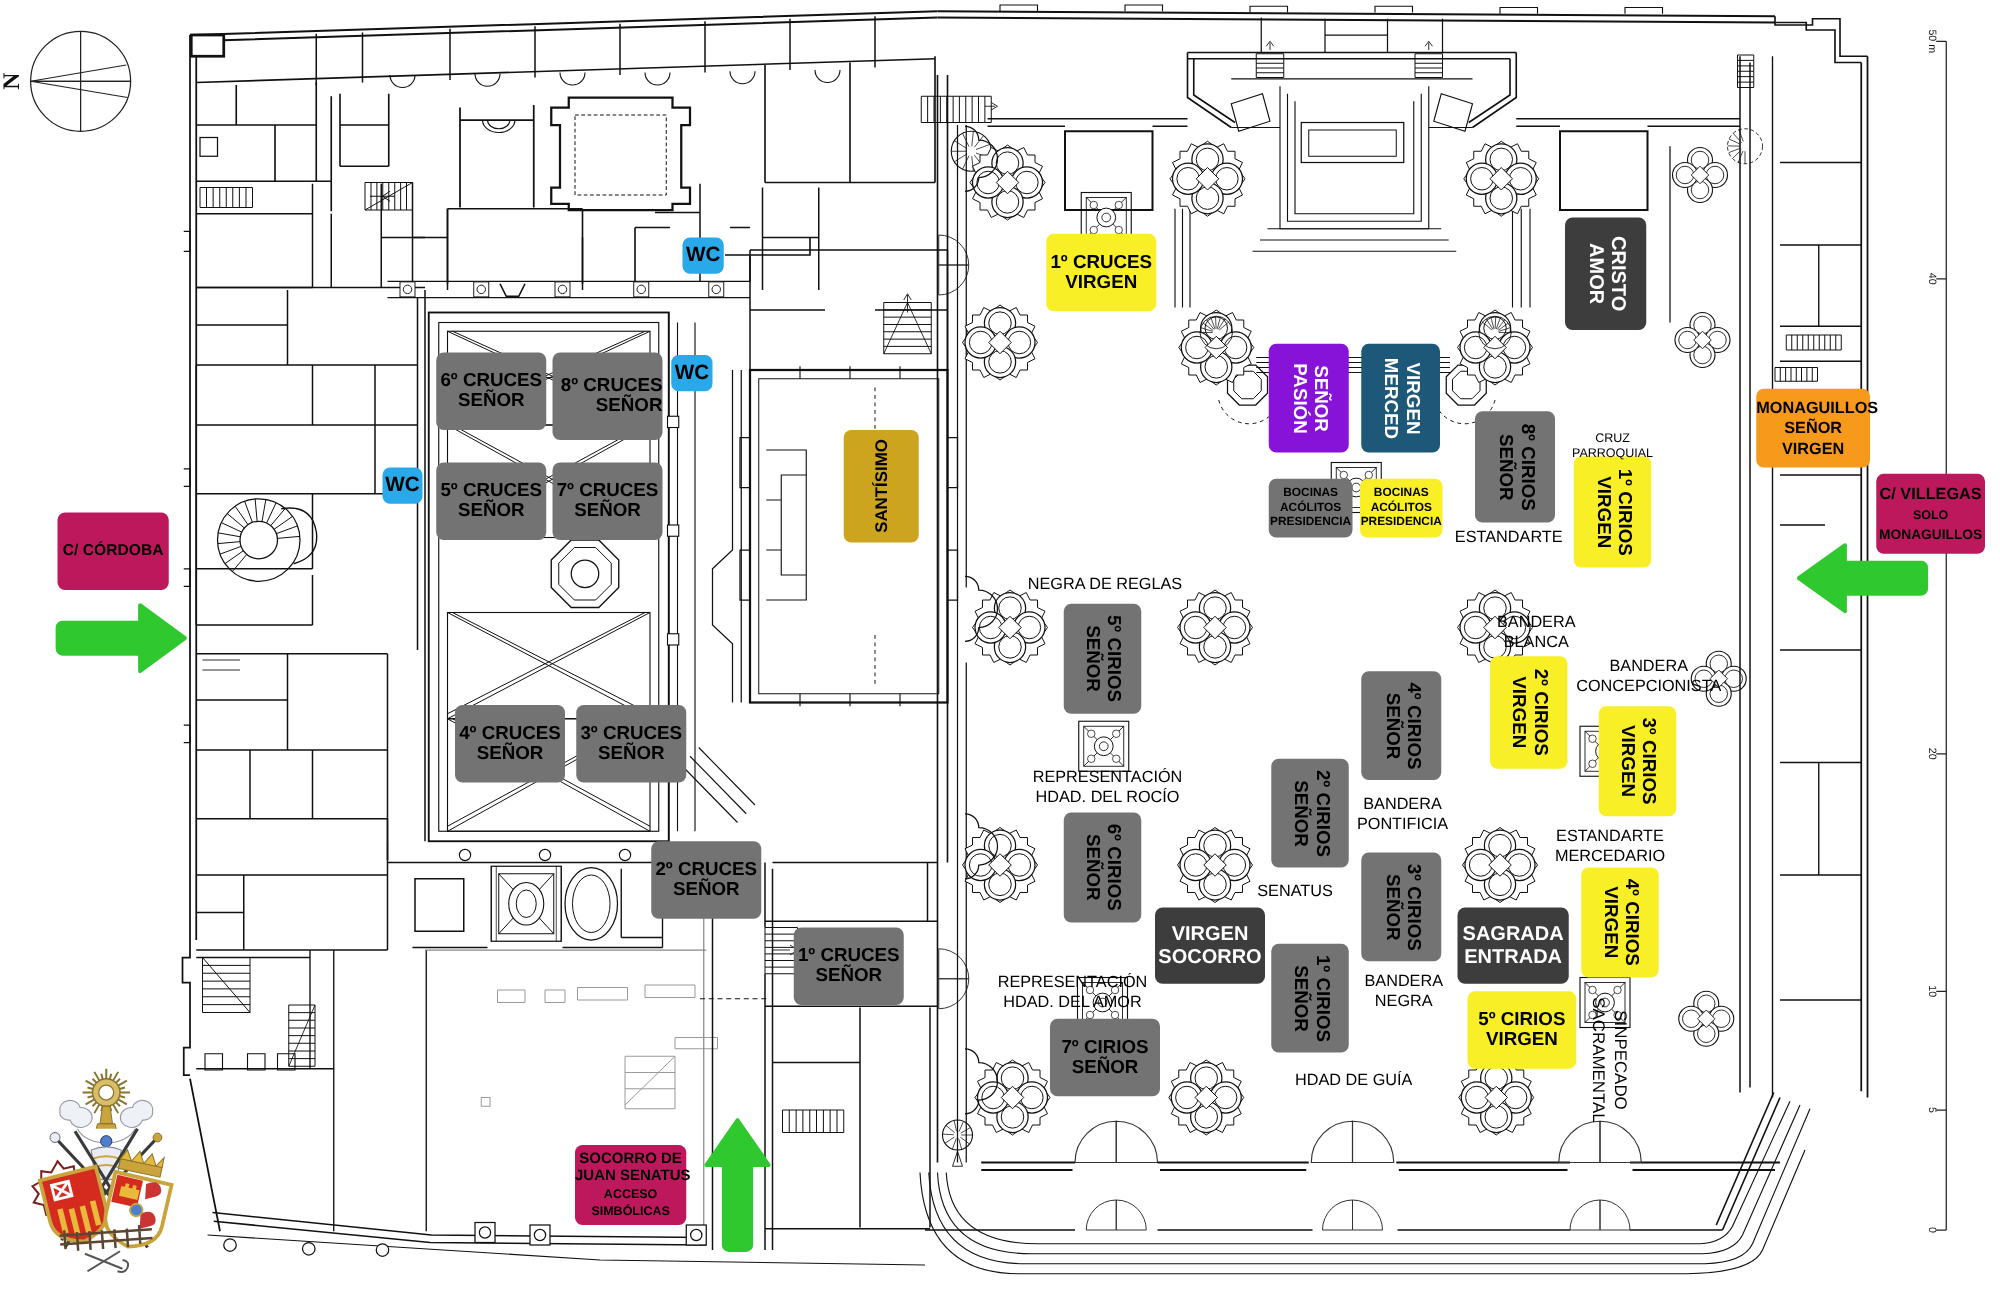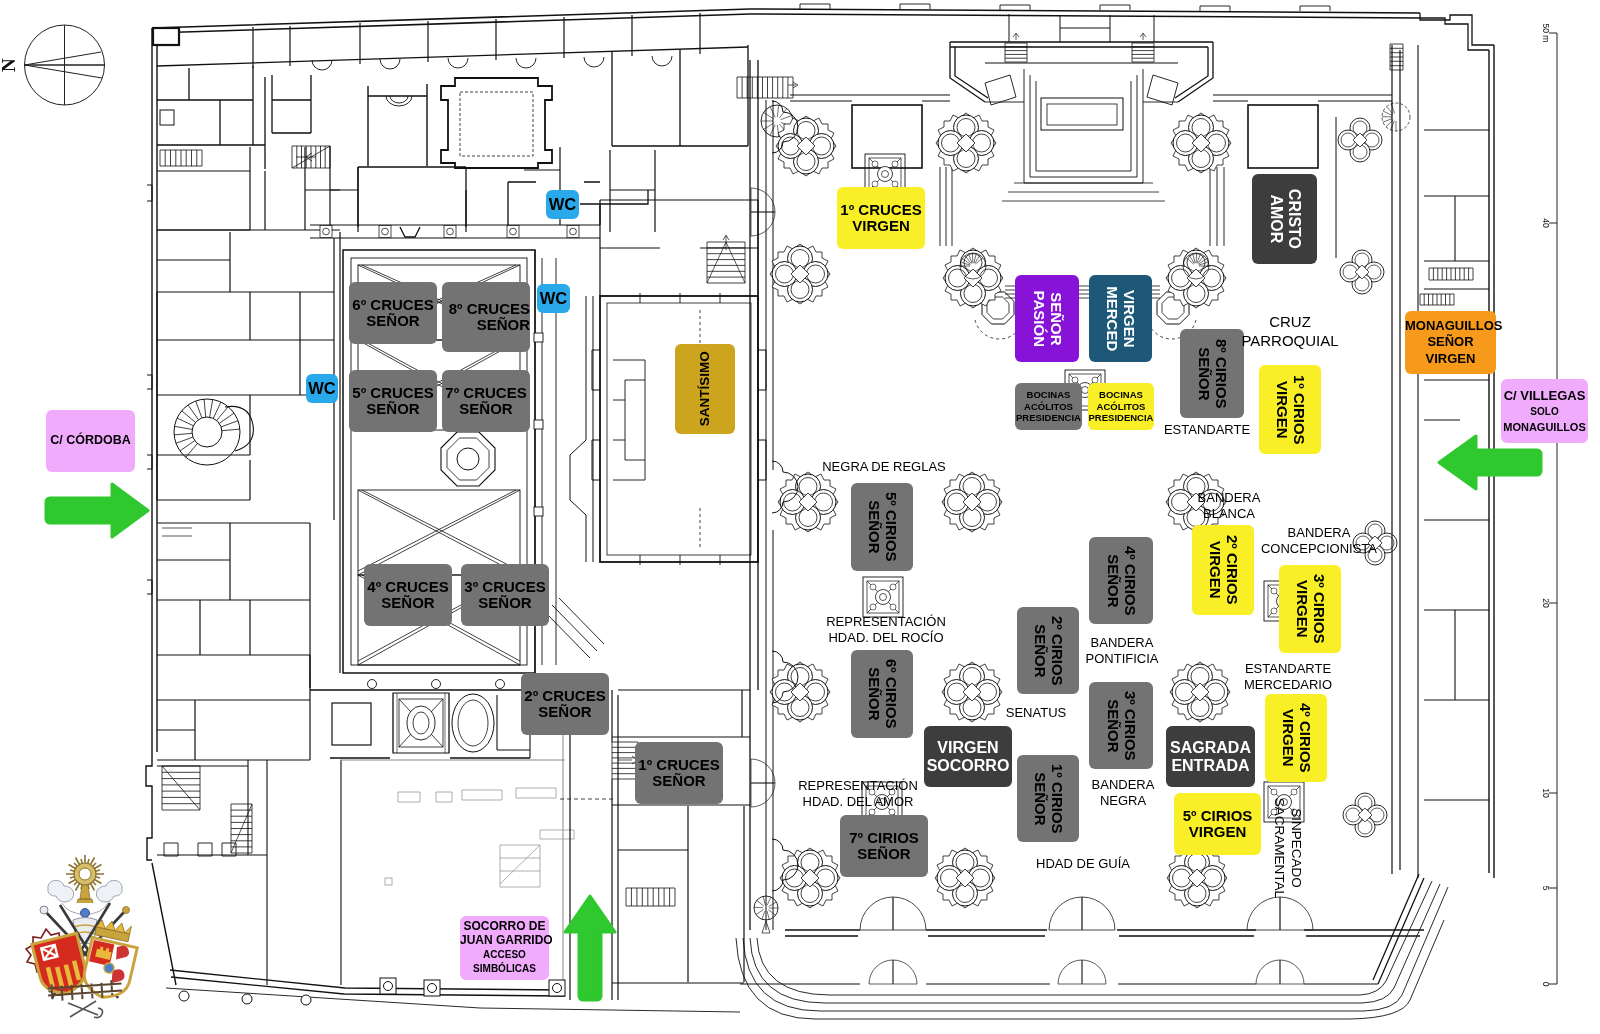--- a/index.html
+++ b/index.html
@@ -1,20 +1,20 @@
 <!DOCTYPE html>
 <html><head><meta charset="utf-8">
 <style>
 html,body{margin:0;padding:0;background:#fff}
 #c{position:relative;width:1600px;height:1034px;background:#fff;font-family:"Liberation Sans",sans-serif;overflow:hidden}
 .bx{position:absolute;border-radius:6px;display:flex;align-items:center;justify-content:center;text-align:center;font-weight:bold}
 .lbl{position:absolute;color:#000;text-align:center;white-space:nowrap;line-height:1.24}
 .red{background:#737373;color:#000}
 .yel{background:#F8EF26;color:#000}
-.grn{background:#f0abfc;color:#000}
+.grn{background:#be185d;color:#000}
 .org{background:#F79A1B;color:#000}
 .pur{background:#8712D8;color:#fff}
 .blu{background:#1E5878;color:#fff}
 .dgr{background:#3D3D3D;color:#fff}
 .gld{background:#CCA41E;color:#000}
 .wc{background:#29A9E9;color:#000}
 </style></head><body>
 <div id="c">
 
 <svg width="1600" height="1034" viewBox="0 0 1600 1034" style="position:absolute;left:0;top:0">
@@ -623,21 +623,21 @@
 
 <div class="bx grn" style="left:1501px;top:379px;width:87px;height:64px;font-size:13px;line-height:1.2;">
       <div style="width:100%">C/ VILLEGAS<br><span style="font-size:10px">SOLO</span><br><span style="font-size:11px">MONAGUILLOS</span></div>
     </div>
 
 <div class="bx grn" style="left:46px;top:410px;width:89px;height:62px;font-size:12.5px;line-height:1.1;">
       <div style="width:100%">C/ CÓRDOBA</div>
     </div>
 
 <div class="bx grn" style="left:460px;top:916px;width:89px;height:64px;font-size:12px;line-height:1.15;">
-      <div style="width:100%"><span style="white-space:nowrap">SOCORRO DE</span><br><span style="white-space:nowrap">JUAN GARRIDO</span><br><span style="font-size:10px">ACCESO<br>SIMBÓLICAS</span></div>
+      <div style="width:100%"><span style="white-space:nowrap">SOCORRO DE</span><br><span style="white-space:nowrap">JUAN SENATUS</span><br><span style="font-size:10px">ACCESO<br>SIMBÓLICAS</span></div>
     </div>
 
 <div class="bx red" style="left:851px;top:483px;width:62px;height:88px;font-size:15px;line-height:1.12;">
       <div style="width:84px;transform:rotate(90deg);flex:none">5º CIRIOS<br>SEÑOR</div>
     </div>
 
 <div class="bx red" style="left:1089px;top:537px;width:64px;height:87px;font-size:15px;line-height:1.12;">
       <div style="width:83px;transform:rotate(90deg);flex:none">4º CIRIOS<br>SEÑOR</div>
     </div>
 
@@ -678,21 +678,21 @@
     </div>
 
 <div class="bx yel" style="left:1174px;top:793px;width:87px;height:62px;font-size:15px;line-height:1.1;">
       <div style="width:100%">5º CIRIOS<br>VIRGEN</div>
     </div>
 
 <div class="bx red" style="left:840px;top:815px;width:88px;height:62px;font-size:15px;line-height:1.1;">
       <div style="width:100%">7º CIRIOS<br>SEÑOR</div>
     </div>
 
-<div class="lbl" style="left:1290px;top:332px;font-size:15px;transform:translate(-50%,-50%)">CRUZ<br>PARROQUIAL</div>
+<div class="lbl" style="left:1290px;top:358px;font-size:10px;transform:translate(-50%,-50%)">CRUZ<br>PARROQUIAL</div>
 
 <div class="lbl" style="left:1207px;top:430px;font-size:13px;transform:translate(-50%,-50%)">ESTANDARTE</div>
 
 <div class="lbl" style="left:884px;top:467px;font-size:13px;transform:translate(-50%,-50%)">NEGRA DE REGLAS</div>
 
 <div class="lbl" style="left:1229px;top:506px;font-size:13px;transform:translate(-50%,-50%)">BANDERA<br>BLANCA</div>
 
 <div class="lbl" style="left:1319px;top:541px;font-size:13px;transform:translate(-50%,-50%)">BANDERA<br>CONCEPCIONISTA</div>
 
 <div class="lbl" style="left:886px;top:630px;font-size:13px;transform:translate(-50%,-50%)">REPRESENTACIÓN<br>HDAD. DEL ROCÍO</div>

